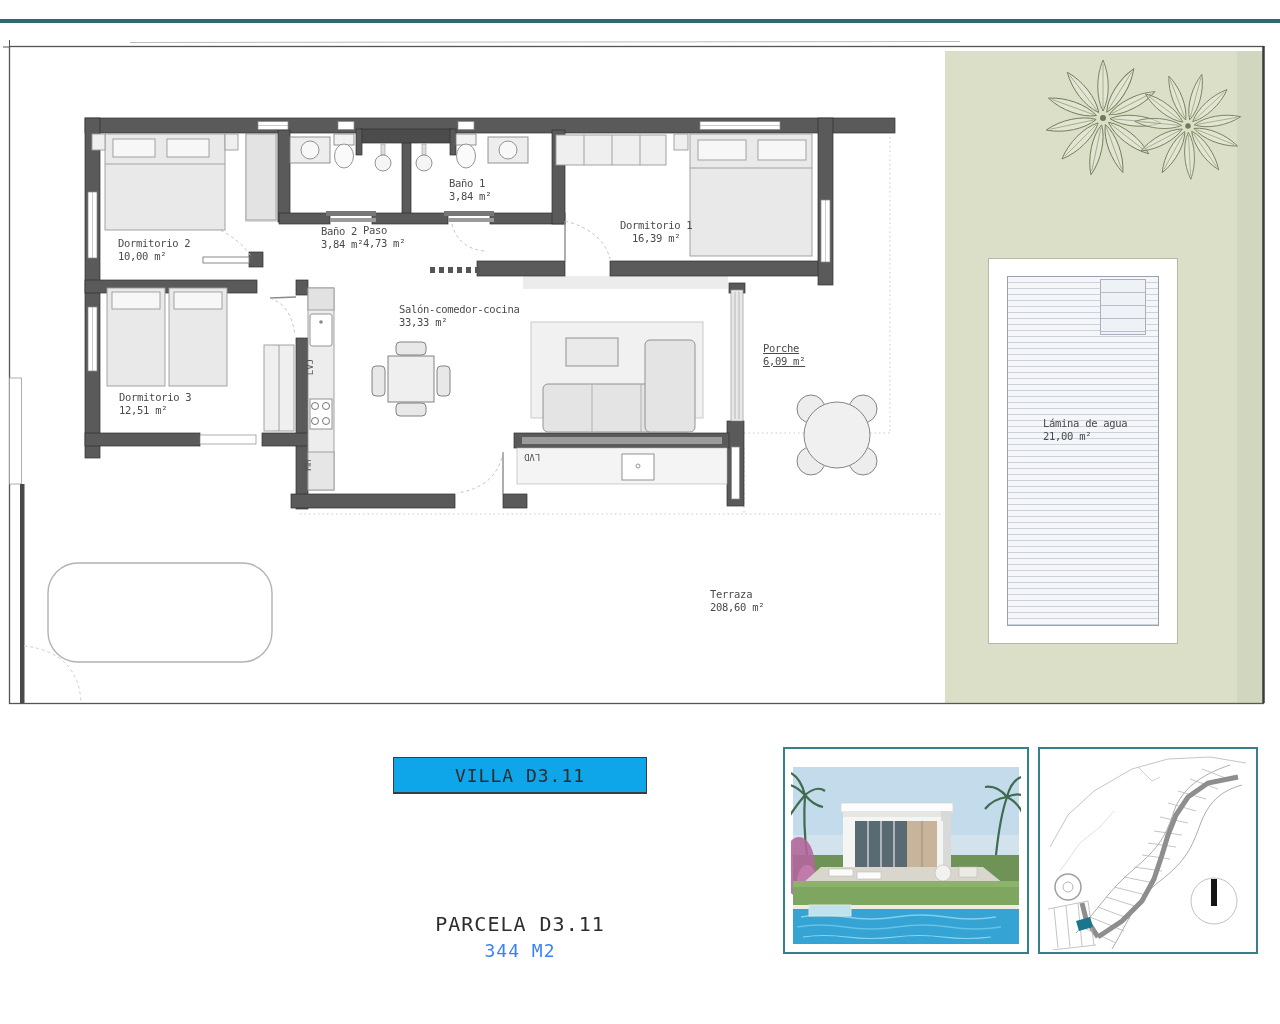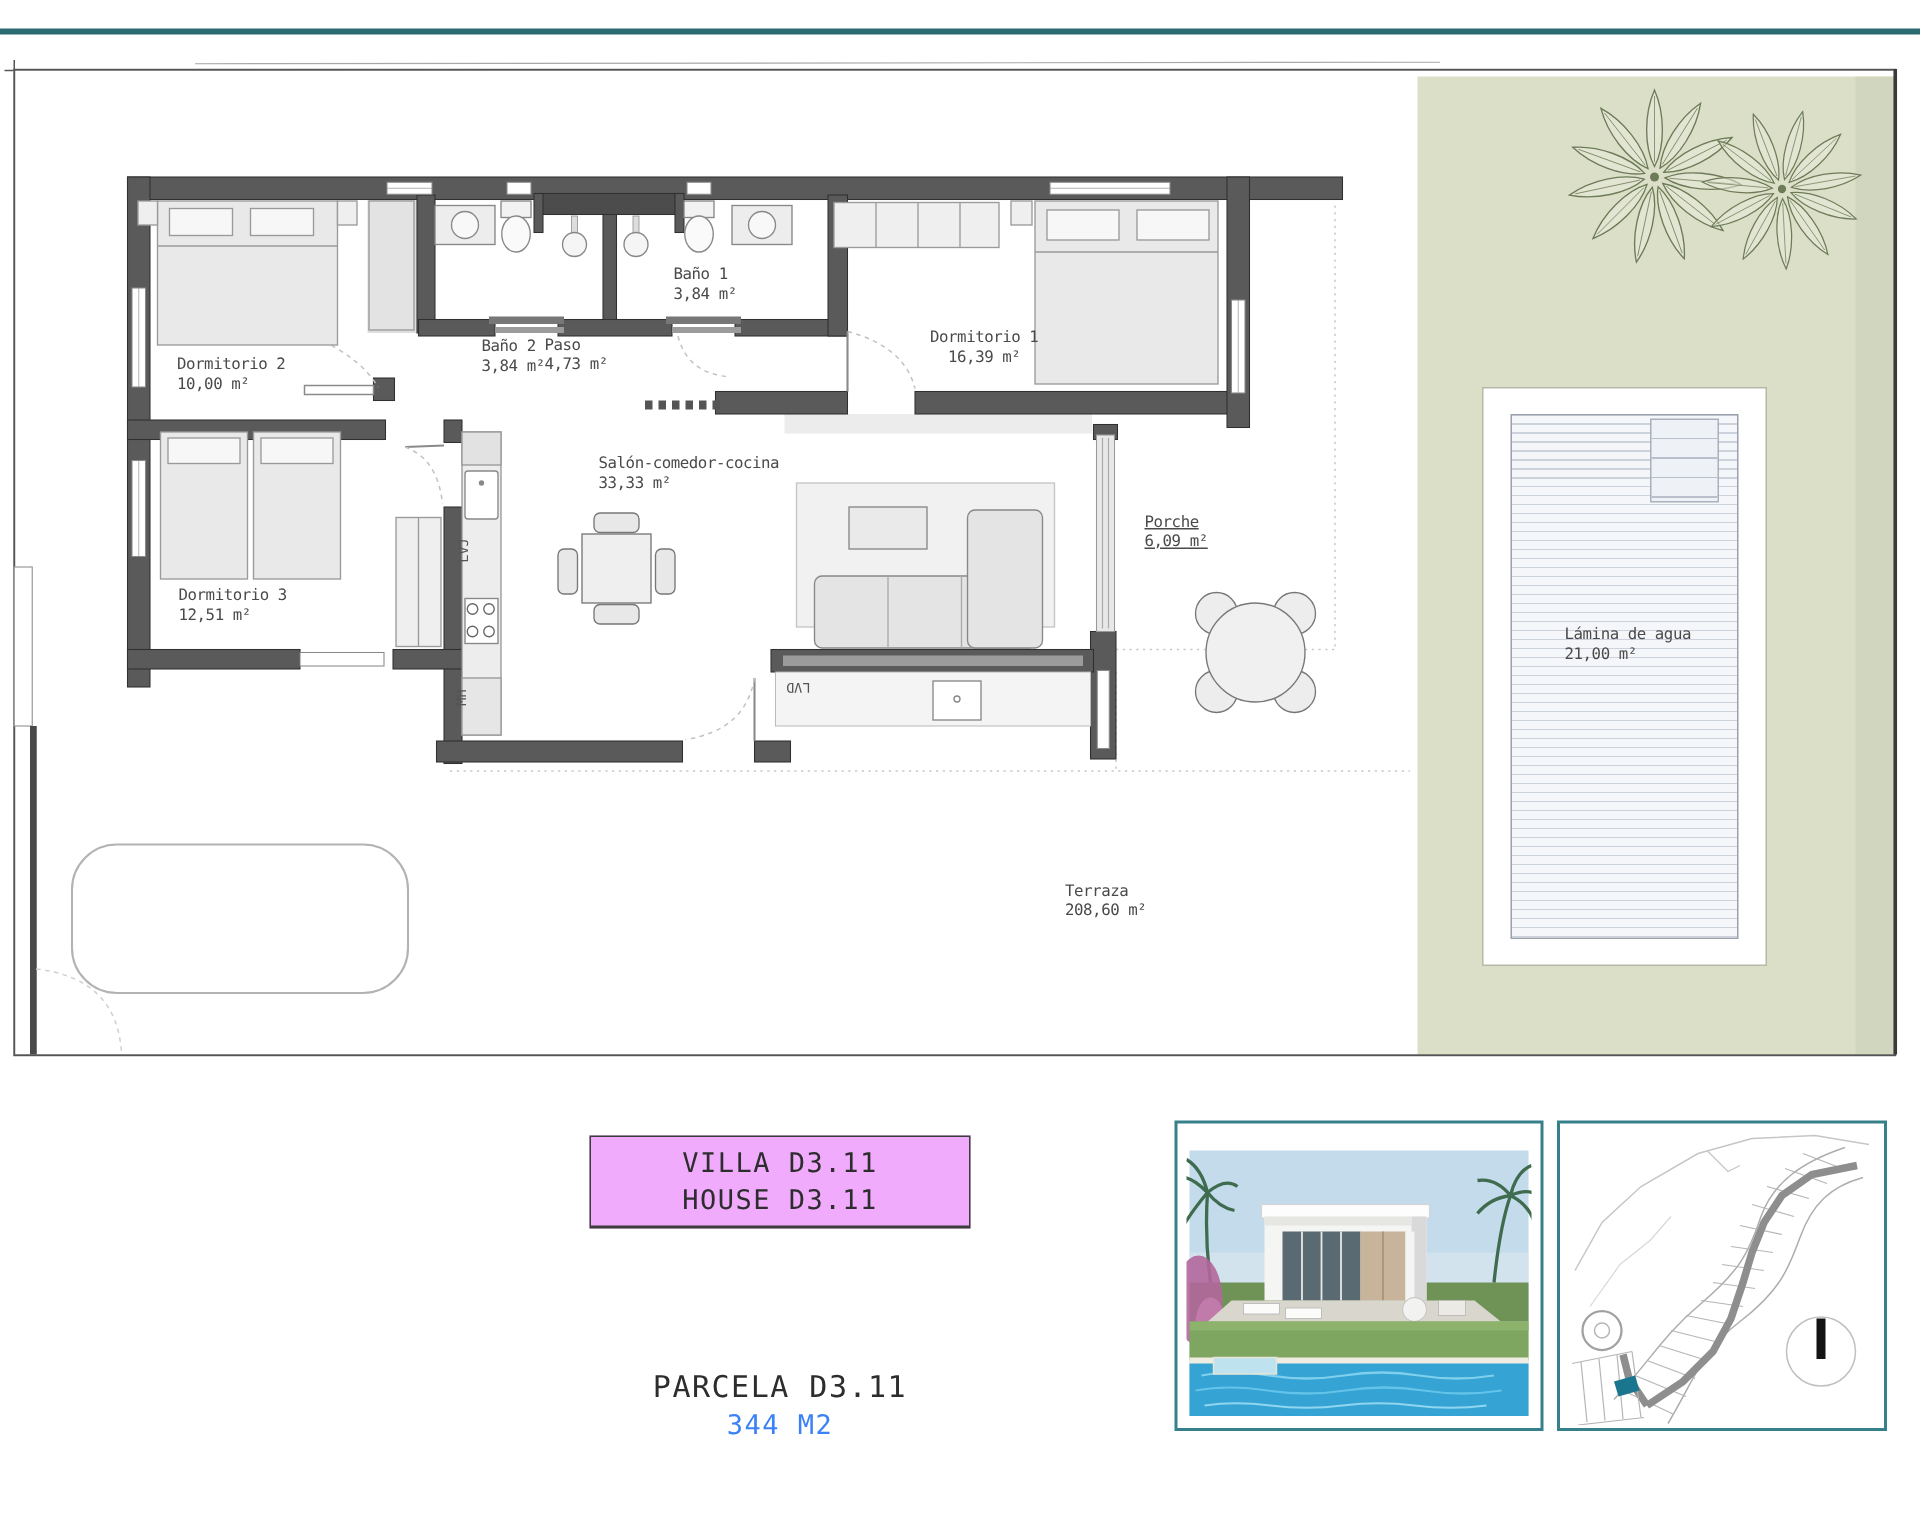--- a/index.html
+++ b/index.html
@@ -18,21 +18,21 @@
       background:repeating-linear-gradient(180deg,#f4f6f9 0px,#f4f6f9 5px,#ccd2dc 5px,#ccd2dc 6px);}
   .pool-steps{position:absolute;right:12px;top:2px;width:44px;height:54px;border:1px solid #aab0bc;
       background:repeating-linear-gradient(180deg,#eef1f5 0px,#eef1f5 12px,#b9c0cc 12px,#b9c0cc 13px);}
   
   .rlabel{position:absolute;font-size:10.5px;line-height:12.5px;letter-spacing:-0.3px;
           color:#4a4a4a;white-space:nowrap;z-index:6;}
   .applabel{position:absolute;font-size:9px;color:#555;z-index:6;white-space:nowrap;}
   
   .plansvg{left:0;top:0;z-index:4;}
   
-  .infobox{left:393px;top:757px;width:254px;background:#f0abfc;border:1.5px solid #3c3c3c;box-sizing:border-box;text-align:center;}
+  .infobox{left:393px;top:757px;width:254px;background:#0ea5e9;border:1.5px solid #3c3c3c;box-sizing:border-box;text-align:center;}
   .ib-title{padding:5px 0 4px 0;border-bottom:1.5px solid #3c3c3c;}
   .ib-title div{font-size:18px;line-height:25px;letter-spacing:1px;color:#2d2d2d;}
   .ib-body{padding:6px 2px 8px 2px;}
   .ib-header{font-size:10px;line-height:16px;letter-spacing:-0.4px;color:#333;}
   .ib-row{font-size:10px;line-height:15px;letter-spacing:-0.4px;color:#333;}
   .parcela-title{left:393px;top:912px;width:254px;text-align:center;font-size:20px;letter-spacing:1px;color:#2d2d2d;}
   .parcela-area{left:393px;top:940px;width:254px;text-align:center;font-size:18px;letter-spacing:1px;color:#3b82f6;}
   
   .thumb{box-sizing:border-box;border:2px solid #36808c;background:#fff;}
   .photo-thumb{left:783px;top:747px;width:246px;height:207px;padding:6px;}
@@ -338,21 +338,20 @@
     <div>21,00 m²</div>
   </div>
 
   <div class="applabel" style="left:302px;top:362px;transform:rotate(-90deg);">LVJ</div>
   <div class="applabel" style="left:303px;top:460px;transform:rotate(-90deg);">MH</div>
   <div class="applabel" style="left:524px;top:452px;transform:rotate(180deg);">LVD</div>
 
   <div class="abs infobox">
     <div class="ib-title">
       <div>VILLA D3.11</div>
-      <div>HOUSE D3.11</div>
     </div>
   </div>
   <div class="abs parcela-title">PARCELA D3.11</div>
   <div class="abs parcela-area">344 M2</div>
 
   <div class="abs thumb photo-thumb">
     <svg width="230" height="191" viewBox="0 0 230 191">
       <rect x="0" y="0" width="230" height="191" fill="#ffffff"></rect>
       <rect x="2" y="12" width="226" height="177" fill="#c3dbea"></rect>
       <rect x="2" y="80" width="226" height="50" fill="#d8e7f0" opacity="0.7"></rect>

